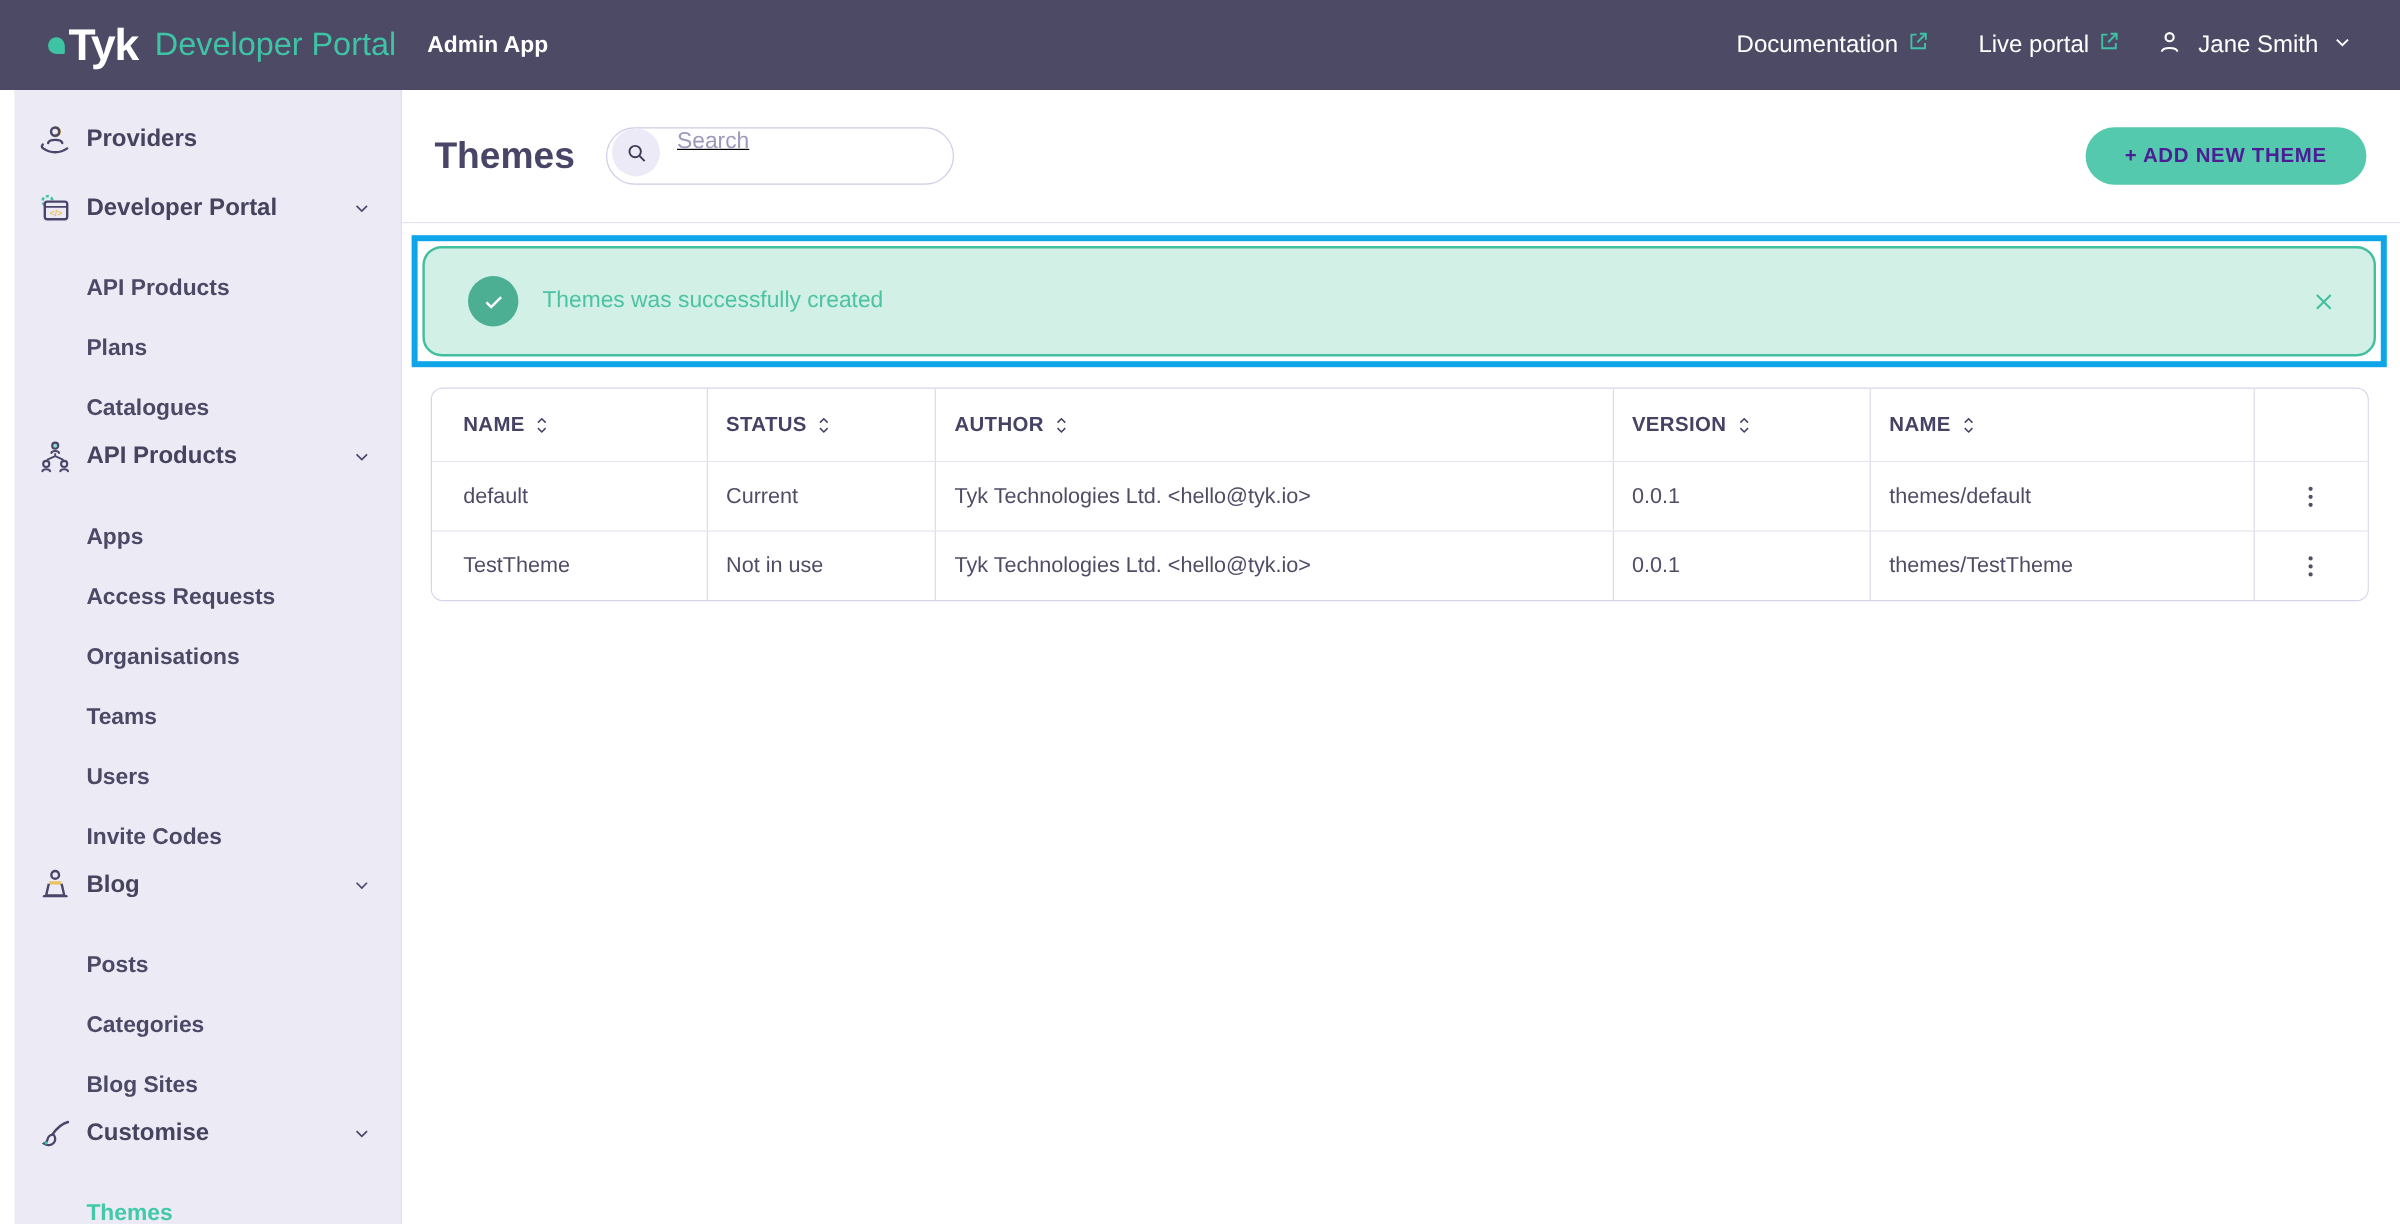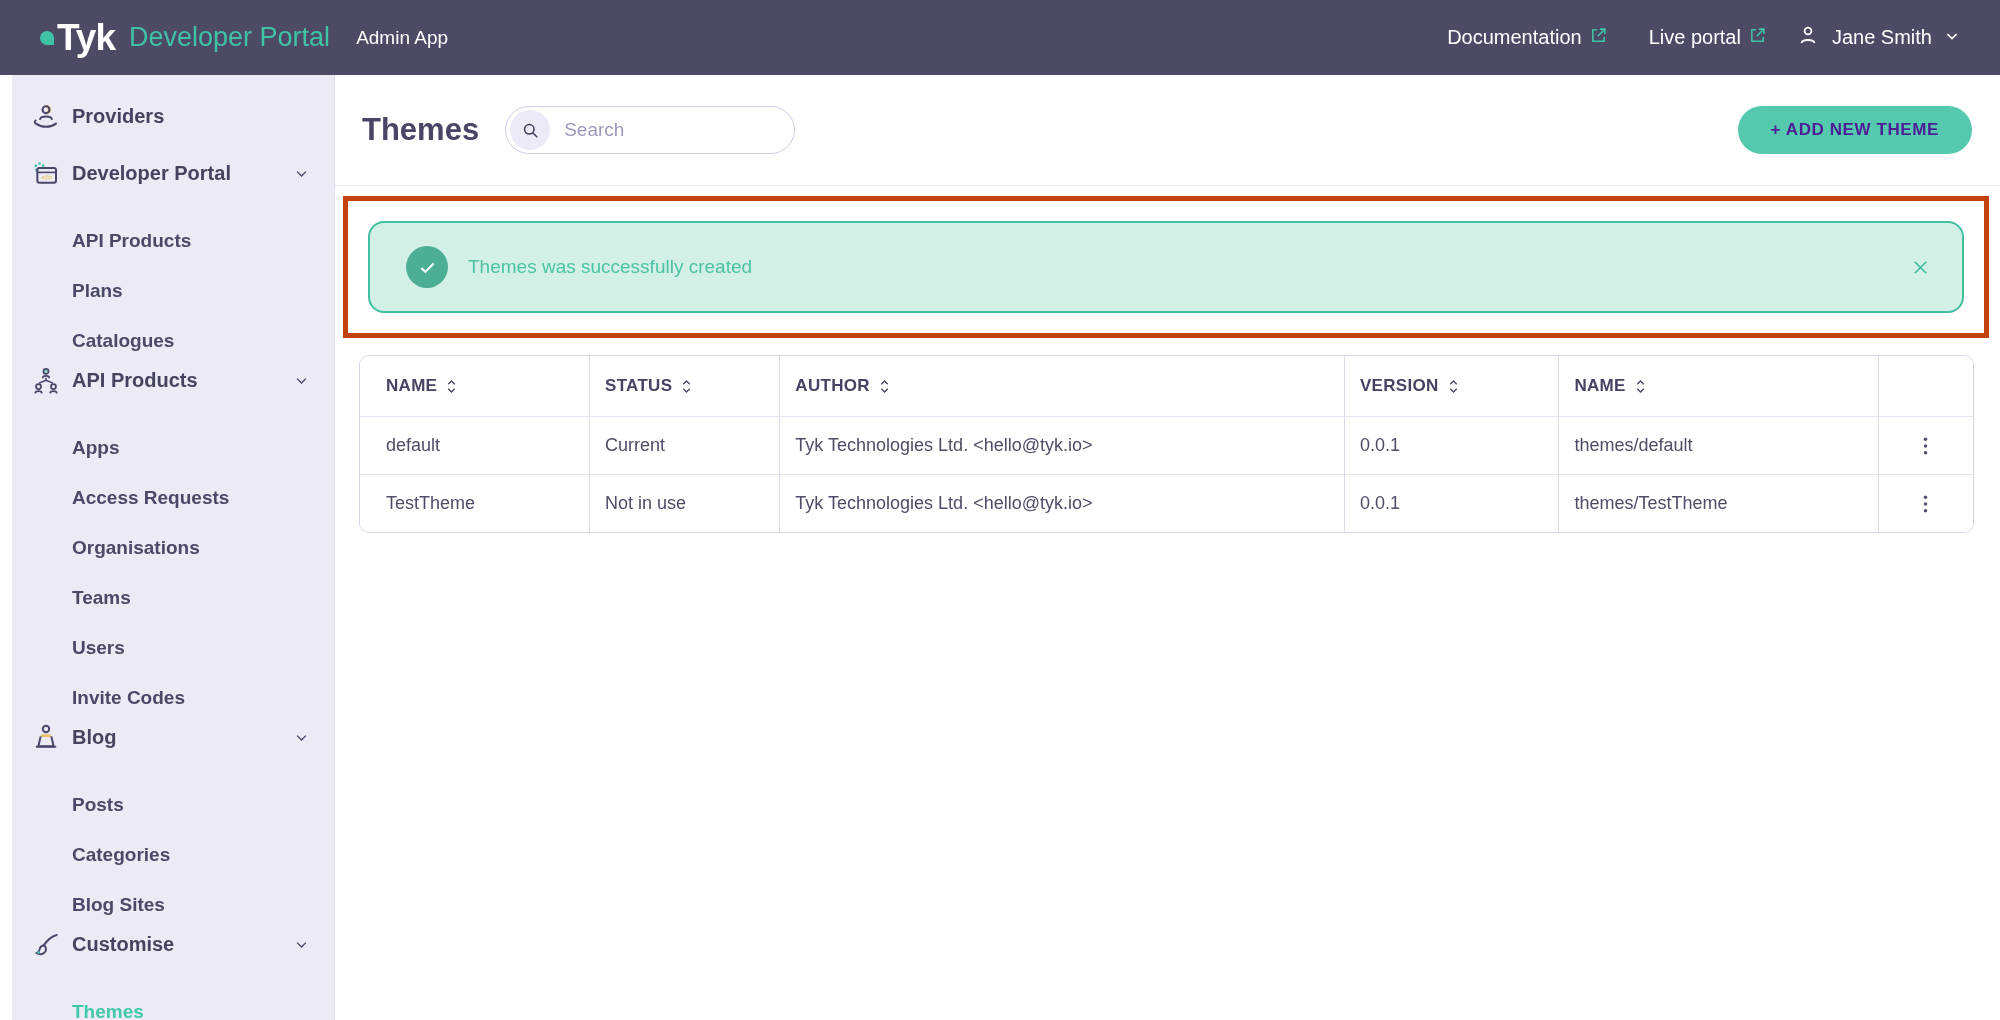--- a/index.html
+++ b/index.html
@@ -11,21 +11,21 @@
     height: 75px; background: #4d4a66; display: flex; align-items: center;
     padding: 0 40px; color: #fff;
   }
   .logo { display: flex; align-items: center; cursor: pointer; }
   .logo-leaf {
     width: 14px; height: 14px; background: #3fc3a5;
     border-radius: 55% 55% 8% 55%; align-self: flex-start; margin: 14px 3px 0 0;
   }
   .logo-text { font-size: 37px; font-weight: bold; letter-spacing: -1px; color:#fff; }
   .logo-product { font-size: 27px; color: #3fc3a5; margin-left: 14px; }
-  .app-label { font-size: 19px; font-weight: 400; margin-left: 26px; color: #fff; }
+  .app-label { font-size: 19px; font-weight: 700; margin-left: 26px; color: #fff; }
   .nav-right { margin-left: auto; display: flex; align-items: center; font-size: 20px; }
   .nav-link { display: flex; align-items: center; gap: 8px; cursor: pointer; }
   .nav-link + .nav-link { margin-left: 42px; }
   .nav-user { display: flex; align-items: center; gap: 12px; margin-left: 30px; cursor: pointer; }
 
   
   .container { display: flex; height: 945px; margin-left: 12px; }
 
   
   .sidebar {
@@ -47,39 +47,39 @@
 
   
   .main { flex: 1; background: #fff; }
   .main-header {
     height: 111px; display: flex; align-items: center;
     padding: 0 28px 0 27px; border-bottom: 1px solid #e5e3f0;
   }
   .page-title { font-size: 31px; font-weight: bold; color: #484566; margin-right: 26px; }
   .search-box {
     width: 290px; height: 48px; border: 1px solid #cfcce5; border-radius: 26px;
-    display: flex; align-items: center; padding: 0 4px; background: #fff;
+    display: flex; align-items: flex-start; padding: 0 4px; background: #fff; text-decoration: underline;
   }
   .search-icon-circle {
     width: 40px; height: 40px; border-radius: 50%; background: #eceaf6;
     display: flex; align-items: center; justify-content: center; flex-shrink: 0;
   }
   .search-input {
     border: none; outline: none; flex: 1; font-size: 19px; color: #4b4865;
     padding: 0 14px; background: transparent; font-family: "Liberation Sans", sans-serif;
   }
   .search-input::placeholder { color: #9d99bd; }
   .add-btn {
     margin-left: auto; height: 48px; padding: 0 33px; border: none; cursor: pointer;
     border-radius: 26px; background: #55c9ad; color: #4c1d95; font-weight: bold;
     font-size: 17px; letter-spacing: 0.6px; font-family: "Liberation Sans", sans-serif;
   }
 
   
-  .annotation { margin: 10px 11px 0 8px; border: 5px solid #c2410c; padding: 20px; }
+  .annotation { margin: 10px 11px 0 8px; border: 5px solid #0ea5e9; padding: 4px; }
   .alert {
     height: 92px; border: 2px solid #41bf9f; border-radius: 16px; background: #d2f0e6;
     display: flex; align-items: center; padding: 0 30px 0 36px;
   }
   .check-circle {
     width: 42px; height: 42px; border-radius: 50%; background: #4caf94;
     display: flex; align-items: center; justify-content: center; flex-shrink: 0;
   }
   .alert-msg { margin-left: 20px; color: #4cc3a3; font-size: 19px; }
   .alert-close { margin-left: auto; display: flex; cursor: pointer; }

